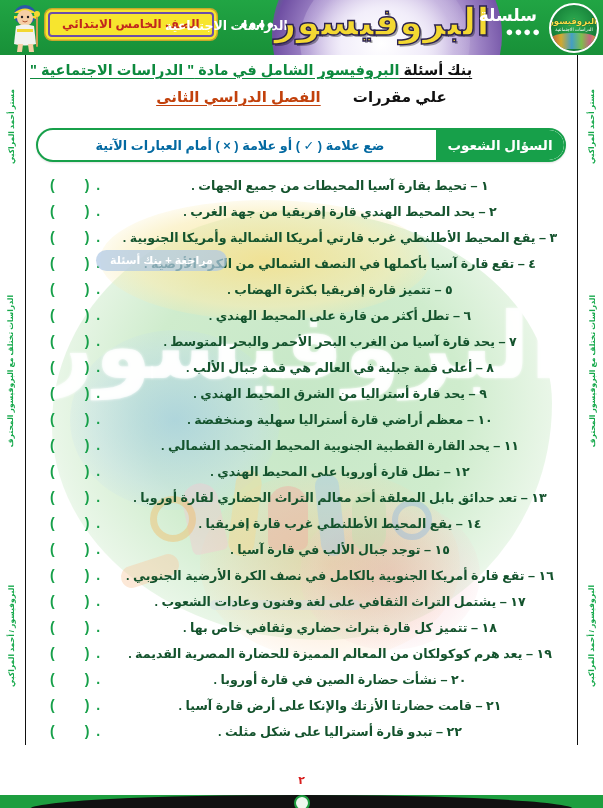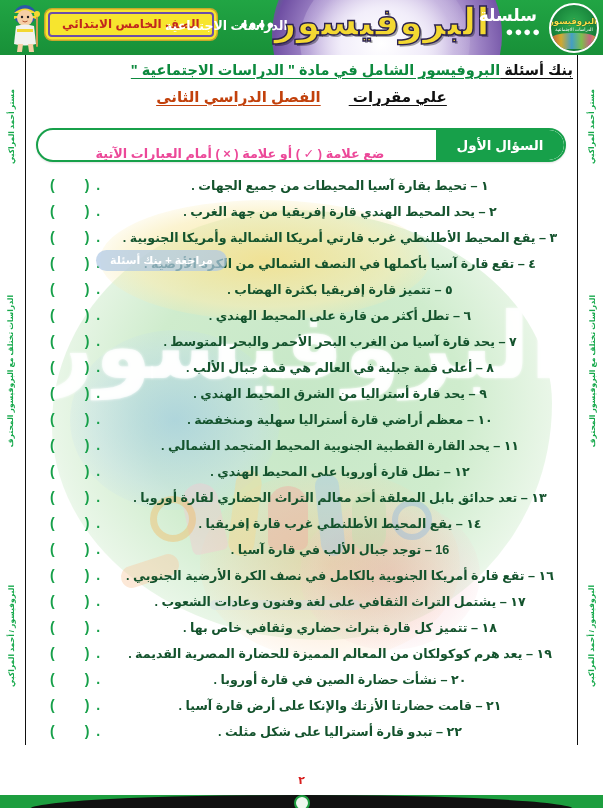--- a/index.html
+++ b/index.html
@@ -172,57 +172,57 @@
   .vt-a { right: 7px; top: 34px; }
   .vt-b { right: 6px; top: 240px; }
   .vt-c { right: 7px; top: 530px; }
   .side-left .vt-a { left: 7px; right: auto; }
   .side-left .vt-b { left: 6px; right: auto; }
   .side-left .vt-c { left: 7px; right: auto; }
 
   
   .doc-title {
     position: absolute; left: 30px; top: 60px; width: 543px;
-    text-align: right;
+    text-align: left;
     font-size: 14.5px; font-weight: 700;
     color: #111;
     z-index: 7;
     line-height: 1.5;
   }
   .doc-title .green { color: #0d8a3e; }
   .doc-title .u { text-decoration: underline; text-underline-offset: 3px; }
   .doc-title2 {
     position: absolute; left: 30px; top: 88px; width: 543px;
     text-align: center;
     font-size: 15px; font-weight: 700;
     color: #111;
     z-index: 7;
   }
   .doc-title2 .green { color: #c2410c; text-decoration: underline; text-underline-offset: 3px; }
-  .doc-title2 .u { text-decoration: underline; text-underline-offset: 3px; margin-left: 28px; }
+  .doc-title2 .u { text-underline-offset: 3px; margin-left: 28px; }
 
   
   .qbar {
     position: absolute; left: 36px; top: 128px; width: 530px; height: 34px;
     border: 2px solid #17a04a; border-radius: 17px;
     background: #ffffff; z-index: 7; overflow: hidden;
     box-shadow: 0 1px 2px rgba(0,0,0,0.12);
   }
   .qbar-label {
     position: absolute; right: 0; top: 0; height: 100%; width: 128px;
     background: #17a04a;
     border-radius: 0 15px 15px 0;
     display: flex; align-items: center; justify-content: center;
     color: #ffffff; font-size: 13.5px; font-weight: 700;
   }
   .qbar-instr {
-    position: absolute; right: 128px; top: 8px; height: 100%;
+    position: absolute; right: 128px; top: 0; height: 100%;
     left: 6px;
     display: flex; align-items: center; justify-content: center;
-    color: #ec4899; font-size: 12.8px; font-weight: 700;
+    color: #0369a1; font-size: 12.8px; font-weight: 700;
   }
 
   
   .qlist {
     position: absolute; left: 36px; top: 172px; width: 530px;
     z-index: 8;
   }
   .qrow {
     position: relative;
     height: 26px;
@@ -353,21 +353,21 @@
   </div>
 
   <div class="doc-title">
     <span class="u">بنك أسئلة </span><span class="green u">البروفيسور الشامل في مادة </span><span class="green u">" الدراسات الاجتماعية "</span>
   </div>
   <div class="doc-title2">
     <span class="u">علي مقررات </span><span class="green">الفصل الدراسي الثانى</span>
   </div>
 
   <div class="qbar">
-    <div class="qbar-label">السؤال الأول</div>
+    <div class="qbar-label">السؤال الشعوب</div>
     <div class="qbar-instr">ضع علامة ( ✓ ) أو علامة ( × ) أمام العبارات الآتية</div>
   </div>
 
   <div class="qlist" id="qlist">
       <div class="qrow">
         <div class="qtext"><span>١</span> <span>–</span> <span>تحيط بقارة آسيا المحيطات من جميع الجهات .</span></div>
         <div class="qmark">
           <span>(</span>
           <span class="paren-gap"></span>
           <span>)</span>
@@ -485,21 +485,21 @@
       <div class="qrow">
         <div class="qtext"><span>١٤</span> <span>–</span> <span>يقع المحيط الأطلنطي غرب قارة إفريقيا .</span></div>
         <div class="qmark">
           <span>(</span>
           <span class="paren-gap"></span>
           <span>)</span>
           <span class="dot">.</span>
         </div>
       </div>
       <div class="qrow">
-        <div class="qtext"><span>16</span> <span>–</span> <span>توجد جبال الألب في قارة آسيا .</span></div>
+        <div class="qtext"><span>١٥</span> <span>–</span> <span>توجد جبال الألب في قارة آسيا .</span></div>
         <div class="qmark">
           <span>(</span>
           <span class="paren-gap"></span>
           <span>)</span>
           <span class="dot">.</span>
         </div>
       </div>
       <div class="qrow">
         <div class="qtext"><span>١٦</span> <span>–</span> <span>تقع قارة أمريكا الجنوبية بالكامل في نصف الكرة الأرضية الجنوبي .</span></div>
         <div class="qmark">

